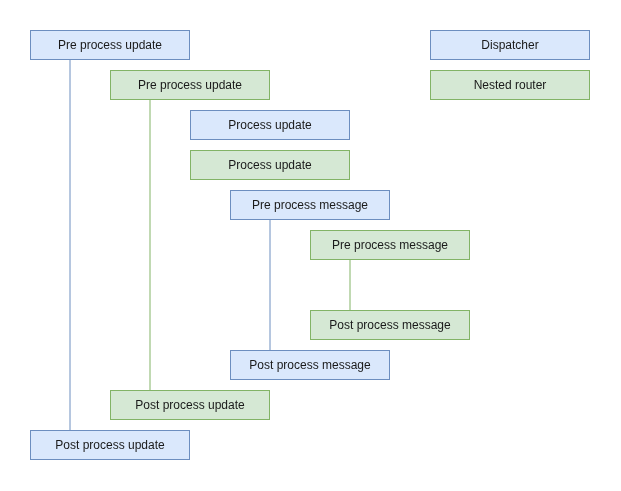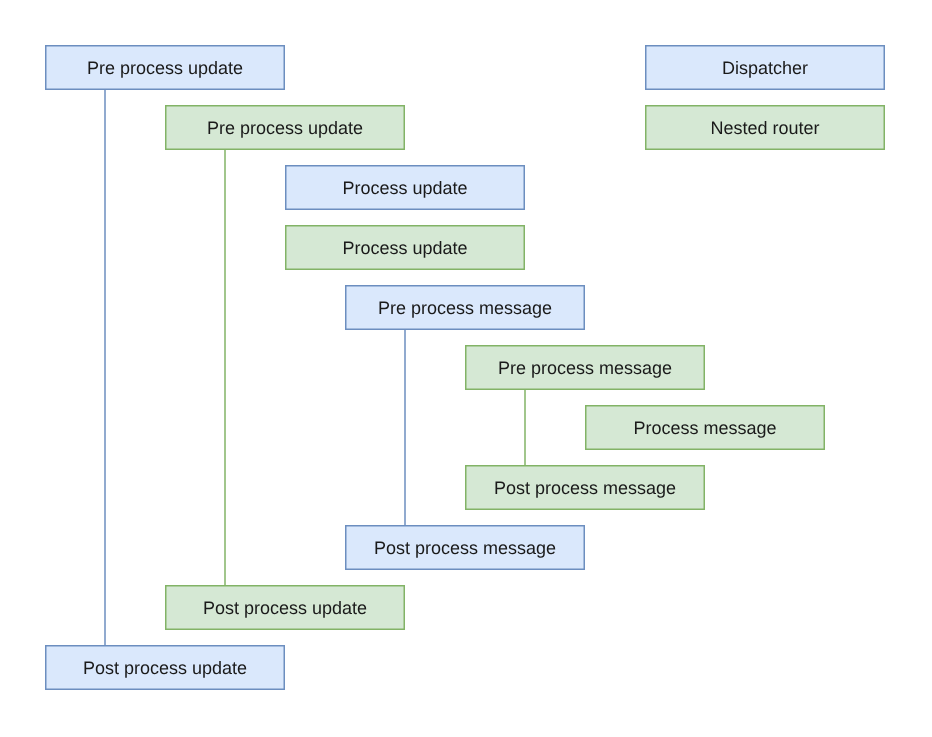--- a/index.html
+++ b/index.html
@@ -86,21 +86,20 @@
     <line x1="270" y1="220" x2="270" y2="350" stroke="#6c8ebf" stroke-width="1"></line>
     <line x1="350" y1="260" x2="350" y2="310" stroke="#82b366" stroke-width="1"></line>
   </svg>
 
   <div class="node blue" style="left:30px;  top:30px;">Pre process update</div>
   <div class="node green" style="left:110px; top:70px;">Pre process update</div>
   <div class="node blue" style="left:190px; top:110px;">Process update</div>
   <div class="node green" style="left:190px; top:150px;">Process update</div>
   <div class="node blue" style="left:230px; top:190px;">Pre process message</div>
   <div class="node green" style="left:310px; top:230px;">Pre process message</div>
-  <div class="node green" style="left:390px; top:270px;">Process message</div>
   <div class="node green" style="left:310px; top:310px;">Post process message</div>
   <div class="node blue" style="left:230px; top:350px;">Post process message</div>
   <div class="node green" style="left:110px; top:390px;">Post process update</div>
   <div class="node blue" style="left:30px;  top:430px;">Post process update</div>
 
   <div class="legend-node blue" style="left:430px; top:30px;">Dispatcher</div>
   <div class="legend-node green" style="left:430px; top:70px;">Nested router</div>
 
 </div>
 

